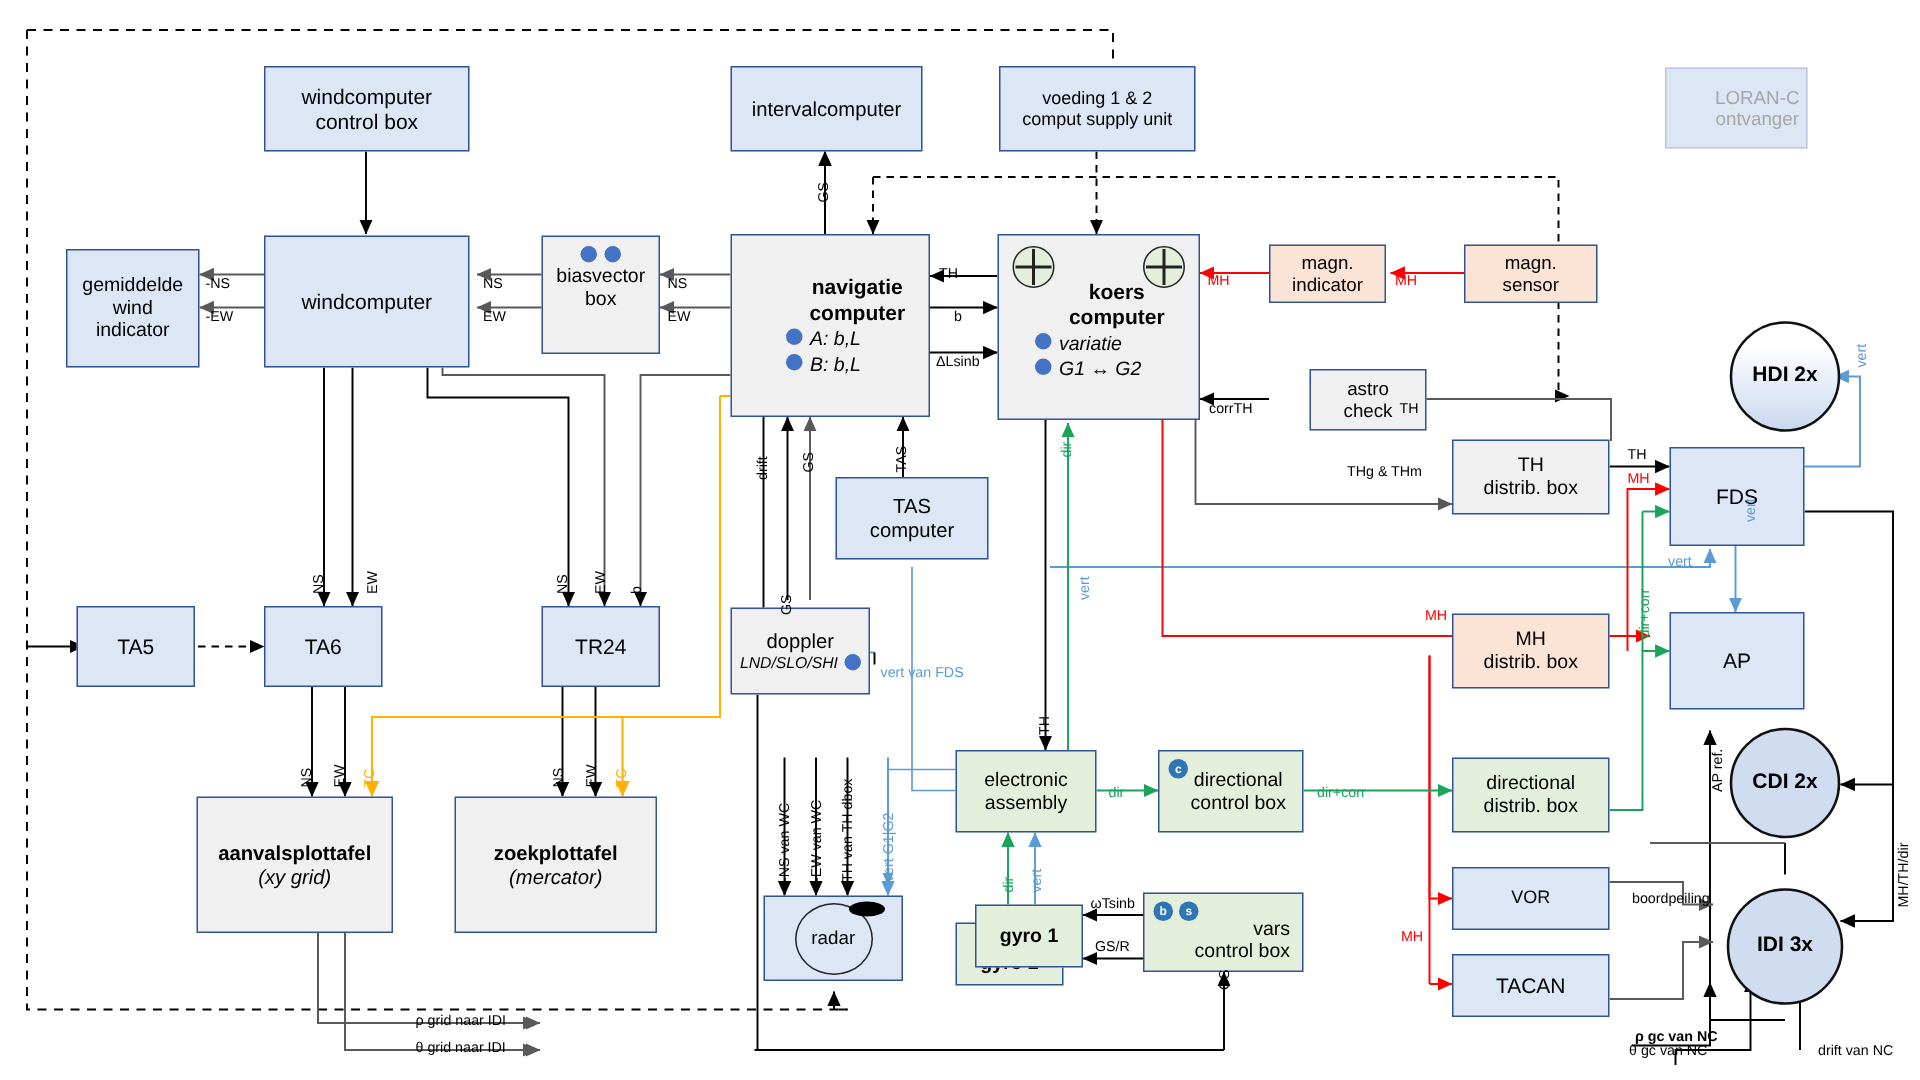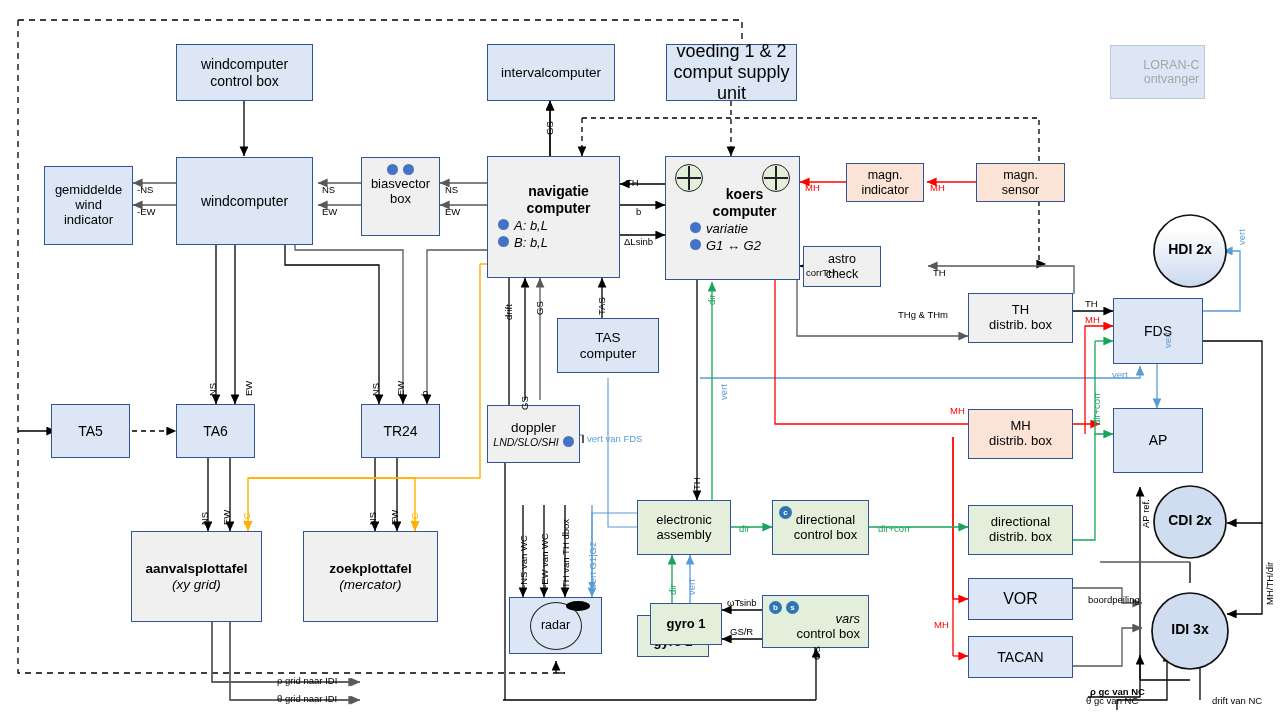--- a/index.html
+++ b/index.html
@@ -266,27 +266,27 @@
       <span class="dot"></span>
     </div>
     <span>biasvector</span>
     <span>box</span>
   </div>
 
   <div class="node blue" style="left:487px;top:44px;width:128px;height:57px;font-size:13.5px;">
     <span>intervalcomputer</span>
   </div>
 
-  <div class="node blue" style="left:666px;top:44px;width:131px;height:57px;font-size:18px;">
+  <div class="node blue" style="left:666px;top:44px;width:131px;height:57px;font-size:12px;">
     <span>voeding 1 &amp; 2</span>
     <span>comput  supply unit</span>
   </div>
 
   <div class="node grey" style="left:487px;top:156px;width:133px;height:122px;font-size:14px;
-       align-items:flex-start;padding-left:10px;">
+       align-items:flex-start;padding-left:36px;">
     <span class="b" style="align-self:center;">navigatie</span>
     <span class="b" style="align-self:center;margin-bottom:3px;">computer</span>
     <div class="rowline">
       <span class="dot"></span>
       <span class="i" style="font-size:13px;">A: b,L</span>
     </div>
     <div class="rowline" style="margin-top:2px;">
       <span class="dot"></span>
       <span class="i" style="font-size:13px;">B: b,L</span>
     </div>
@@ -316,21 +316,21 @@
   <div class="node peach" style="left:976px;top:163px;width:89px;height:39px;font-size:12.5px;">
     <span>magn.</span>
     <span>sensor</span>
   </div>
 
   <div class="node ghost" style="left:1110px;top:45px;width:95px;height:54px;font-size:12.5px;padding-left:28px;">
     <span>LORAN-C</span>
     <span>ontvanger</span>
   </div>
 
-  <div class="node grey" style="left:803px;top:246px;width:78px;height:41px;font-size:12.5px;">
+  <div class="node grey" style="left:873px;top:246px;width:78px;height:41px;font-size:12.5px;">
     <span>astro</span>
     <span>check</span>
   </div>
 
   <div class="node grey" style="left:968px;top:293px;width:105px;height:50px;font-size:13px;">
     <span>TH</span>
     <span>distrib. box</span>
   </div>
 
   <div class="node peach" style="left:968px;top:409px;width:105px;height:50px;font-size:13px;">
@@ -359,21 +359,21 @@
   <div style="position:absolute;left:1154px;top:512px;width:72px;text-align:center;
        font-size:14px;font-weight:bold;z-index:5;">
     <span>CDI 2x</span>
   </div>
 
   <div style="position:absolute;left:1152px;top:621px;width:76px;text-align:center;
        font-size:14px;font-weight:bold;z-index:5;">
     <span>IDI 3x</span>
   </div>
 
-  <div class="node blue" style="left:968px;top:578px;width:105px;height:42px;font-size:16px;">
+  <div class="node blue" style="left:968px;top:578px;width:105px;height:42px;font-size:12px;">
     <span>VOR</span>
   </div>
 
   <div class="node blue" style="left:968px;top:636px;width:105px;height:42px;font-size:14px;">
     <span>TACAN</span>
   </div>
 
   <div class="node blue" style="left:557px;top:318px;width:102px;height:55px;font-size:13.5px;">
     <span>TAS</span>
     <span>computer</span>
@@ -444,21 +444,21 @@
   <div class="node green" style="left:762px;top:595px;width:107px;height:53px;font-size:13px;
        align-items:flex-end;padding-right:8px;">
     <div class="rowline" style="position:absolute;left:6px;top:5px;gap:4px;">
       <span class="badge">
         <span>b</span>
         </span>
       <span class="badge">
         <span>s</span>
         </span>
     </div>
-    <span style="margin-top:10px;font-style:italic;">vars</span>
+    <span style="margin-top:10px;">vars</span>
     <span>control box</span>
   </div>
 
   <div class="lbl" style="left:137px;top:185px;">-NS</div>
   <div class="lbl" style="left:137px;top:207px;">-EW</div>
   <div class="lbl" style="left:322px;top:185px;">NS</div>
   <div class="lbl" style="left:322px;top:207px;">EW</div>
   <div class="lbl" style="left:445px;top:185px;">NS</div>
   <div class="lbl" style="left:445px;top:207px;">EW</div>
 
@@ -504,21 +504,21 @@
   <div class="lbl" style="left:1086px;top:696px;">θ gc van NC</div>
   <div class="lbl" style="left:1212px;top:696px;">drift van NC</div>
 
   <div class="lbl rot" style="left:520px;top:410px;">GS</div>
   <div class="lbl rot" style="left:504px;top:320px;">drift</div>
   <div class="lbl rot" style="left:535px;top:315px;">GS</div>
   <div class="lbl rot" style="left:597px;top:315px;">TAS</div>
   <div class="lbl rot" style="left:692px;top:490px;">TH</div>
   <div class="lbl grn rot" style="left:707px;top:305px;">dir</div>
 
-  <div class="lbl blu" style="left:587px;top:434px;">vert van FDS</div>
+  <div class="lbl blu" style="left:587px;top:444px;">vert van FDS</div>
   <div class="lbl rot" style="left:519px;top:588px;">-NS van WC</div>
   <div class="lbl rot" style="left:540px;top:588px;">-EW van WC</div>
   <div class="lbl rot" style="left:561px;top:588px;">TH van TH dbox</div>
   <div class="lbl blu rot" style="left:588px;top:588px;">vert G1|G2</div>
 
   <div class="lbl grn" style="left:739px;top:524px;">dir</div>
   <div class="lbl grn" style="left:878px;top:524px;">dir+corr</div>
   <div class="lbl grn rot" style="left:668px;top:595px;">dir</div>
   <div class="lbl blu rot" style="left:687px;top:595px;">vert</div>
   <div class="lbl" style="left:727px;top:598px;">ωTsinb</div>

